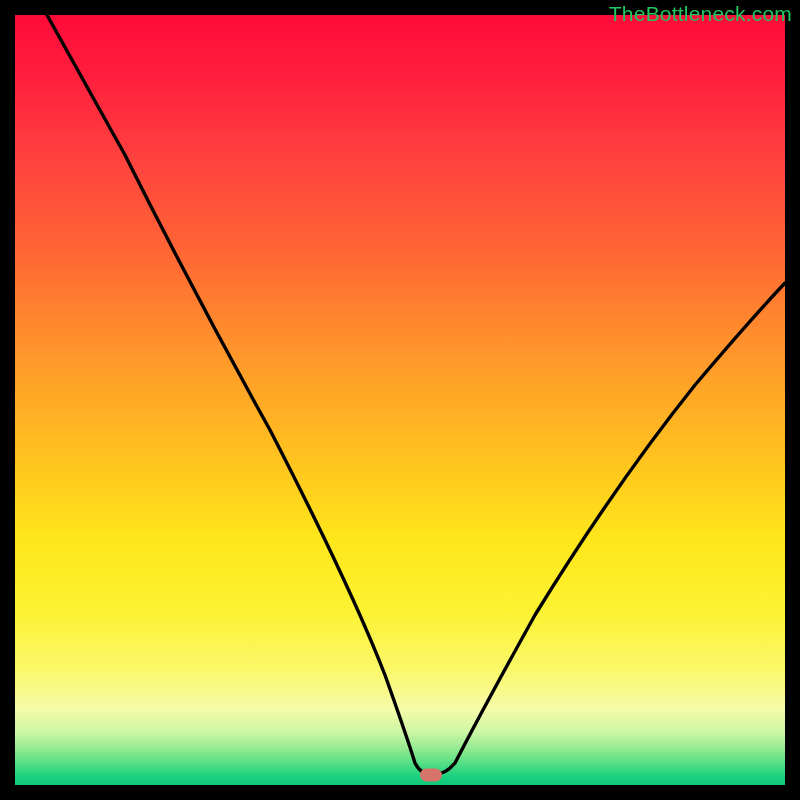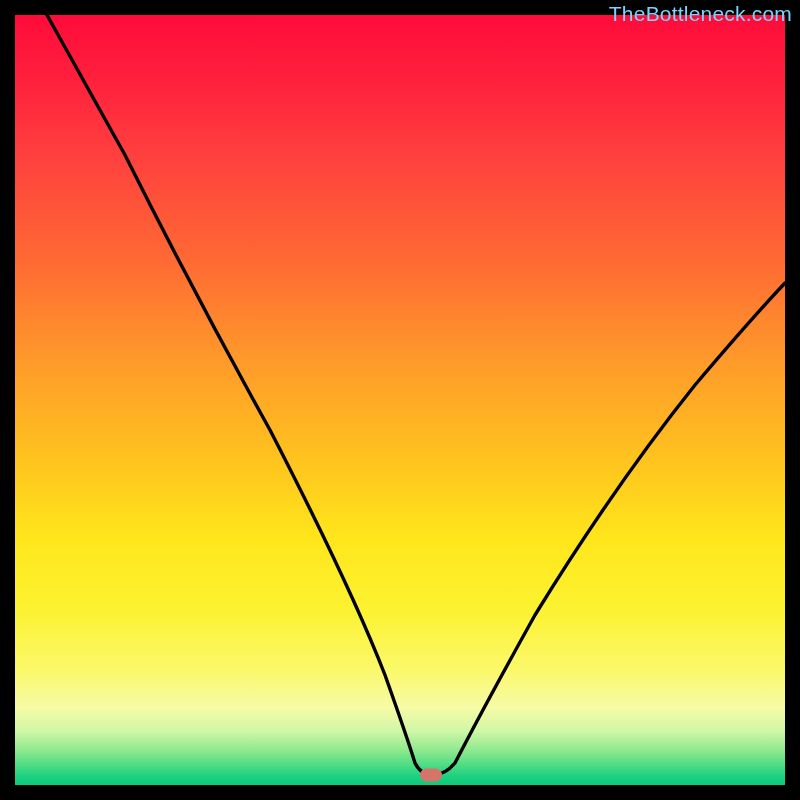--- a/index.html
+++ b/index.html
@@ -60,21 +60,21 @@
     width: 22px;
     height: 13px;
     border-radius: 7px;
     background: #d7746a;
     transform: translate(-50%, -50%);
   }
   .watermark {
     position: absolute;
     top: 0;
     right: 8px;
-    color: #7dd3fc;
+    color: #22c55e;
     font-size: 21px;
     font-weight: 500;
     letter-spacing: 0.2px;
     line-height: 28px;
   }
 </style>
 </head>
 <body>
 
 <div class="stage">

